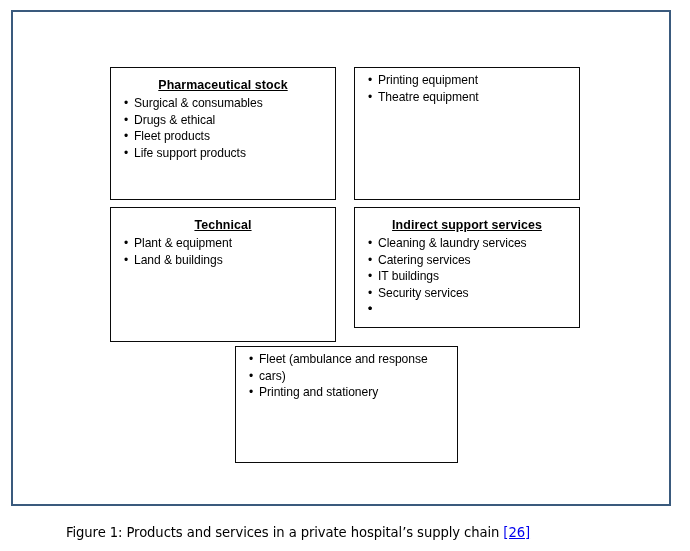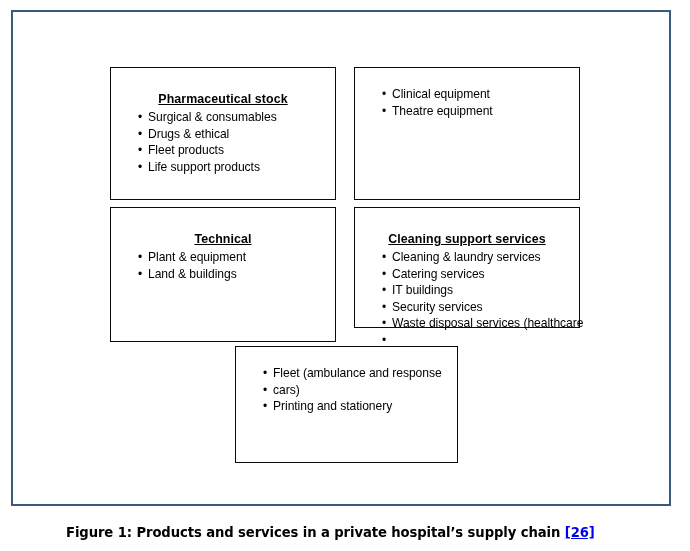--- a/index.html
+++ b/index.html
@@ -28,21 +28,21 @@
     border: 2px solid #3a5a7d;
     background: #ffffff;
   }
 
   
   .cat-box {
     position: absolute;
     box-sizing: border-box;
     border: 1.6px solid #0a0a0a;
     background: #ffffff;
-    padding: 18px;
+    padding: 4px;
   }
   .cat-title {
     text-align: center;
     font-weight: bold;
     text-decoration: underline;
     font-size: 12.4px;
     line-height: 14px;
     margin: 6px 0 3px 0;
     letter-spacing: 0.1px;
   }
@@ -79,21 +79,21 @@
   #box-indirect-support .cat-list { padding-right: 0; }
 
   
   #figure-caption {
     position: absolute;
     left: 66px;
     top: 524px;
     width: 600px;
     font-family: "DejaVu Sans", sans-serif;
     font-size: 13.2px;
-    font-weight: bold;
+    font-weight: normal;
     line-height: 18px;
     white-space: nowrap;
     letter-spacing: -0.1px;
   }
   #figure-caption .citation {
     text-decoration: underline;
   }
 </style>
 </head>
 <body>
@@ -119,21 +119,21 @@
         <span class="bullet">•</span>
         <span>Life support products</span>
       </li>
     </ul>
   </div>
 
   <div class="cat-box" id="box-medical-equipment">
     <ul class="cat-list">
       <li>
         <span class="bullet">•</span>
-        <span>Clinical equipment</span>
+        <span>Printing equipment</span>
       </li>
       <li>
         <span class="bullet">•</span>
         <span>Theatre equipment</span>
       </li>
     </ul>
   </div>
 
   <div class="cat-box" id="box-technical">
     <div class="cat-title">Technical</div>
@@ -143,41 +143,40 @@
         <span>Plant &amp; equipment</span>
       </li>
       <li>
         <span class="bullet">•</span>
         <span>Land &amp; buildings</span>
       </li>
     </ul>
   </div>
 
   <div class="cat-box" id="box-indirect-support">
-    <div class="cat-title">Cleaning support services</div>
+    <div class="cat-title">Indirect support services</div>
     <ul class="cat-list">
       <li>
         <span class="bullet">•</span>
         <span>Cleaning &amp; laundry services</span>
       </li>
       <li>
         <span class="bullet">•</span>
         <span>Catering services</span>
       </li>
       <li>
         <span class="bullet">•</span>
         <span>IT buildings</span>
       </li>
       <li>
         <span class="bullet">•</span>
         <span>Security services</span>
       </li>
       <li>
         <span class="bullet">•</span>
-        <span>Waste disposal services (healthcare</span>
       </li>
       <li>
         <span class="bullet">•</span>
       </li>
     </ul>
   </div>
 
   <div class="cat-box" id="box-operational">
     <ul class="cat-list">
       <li>

